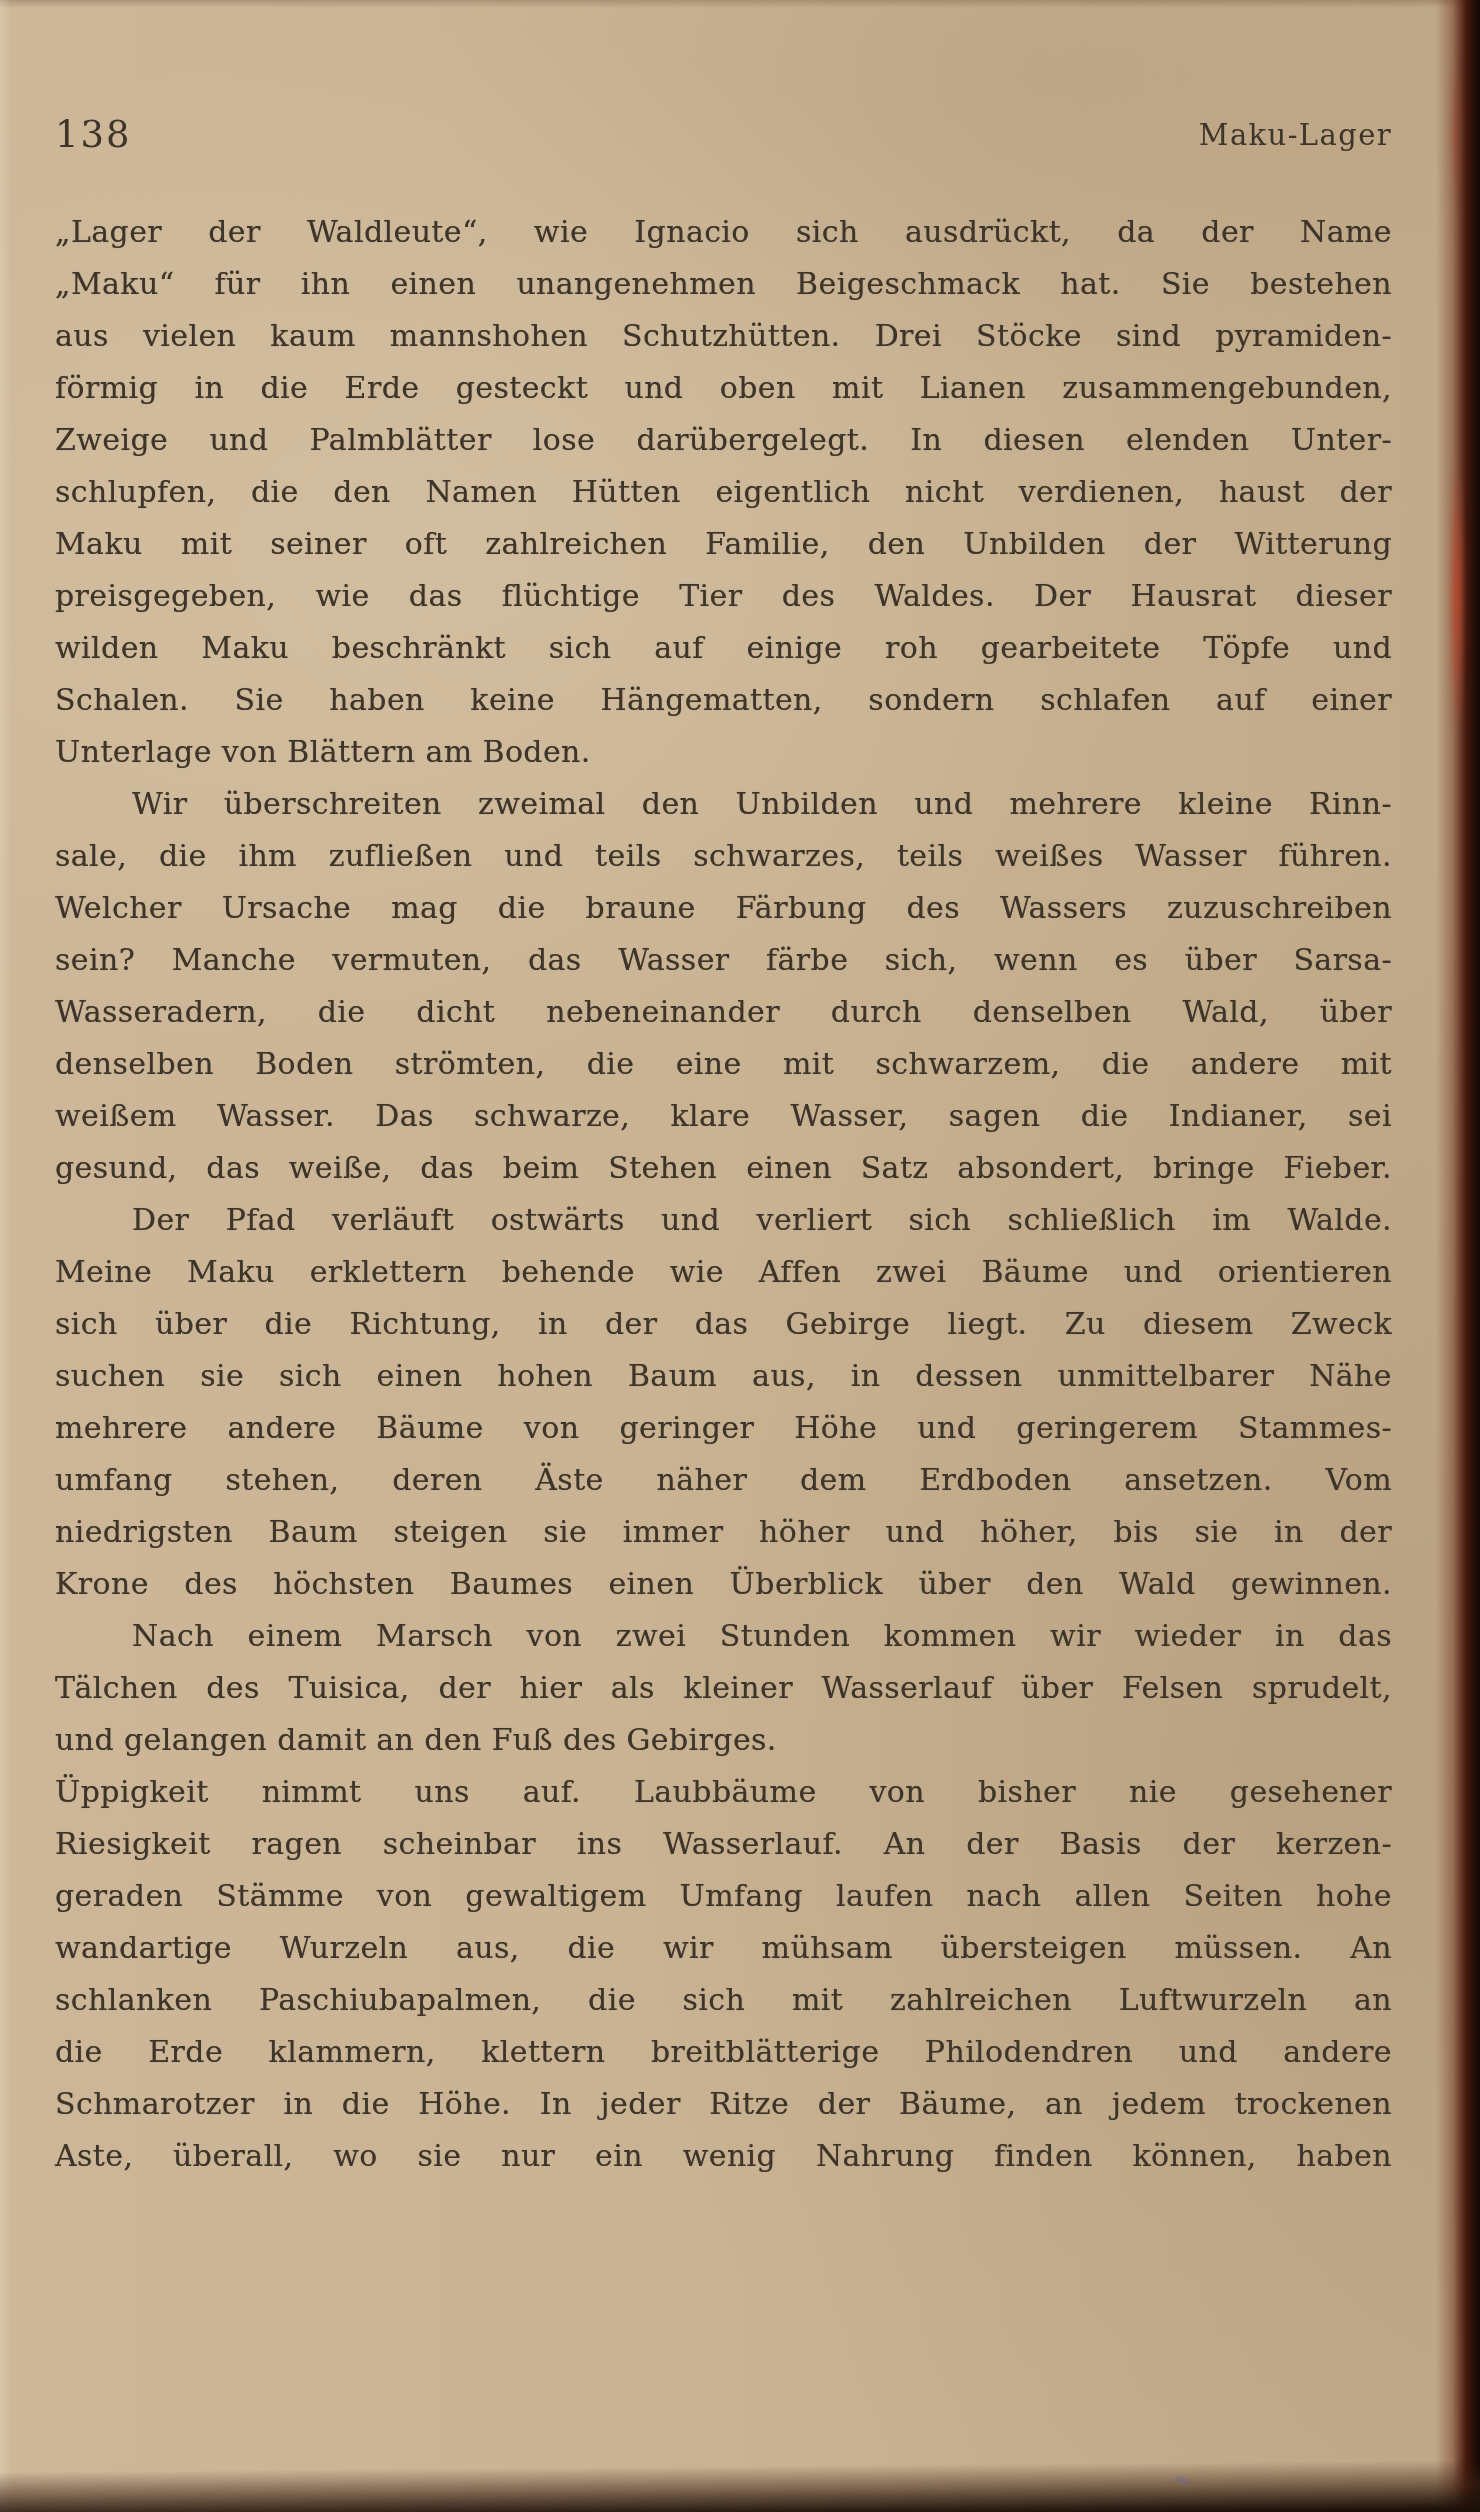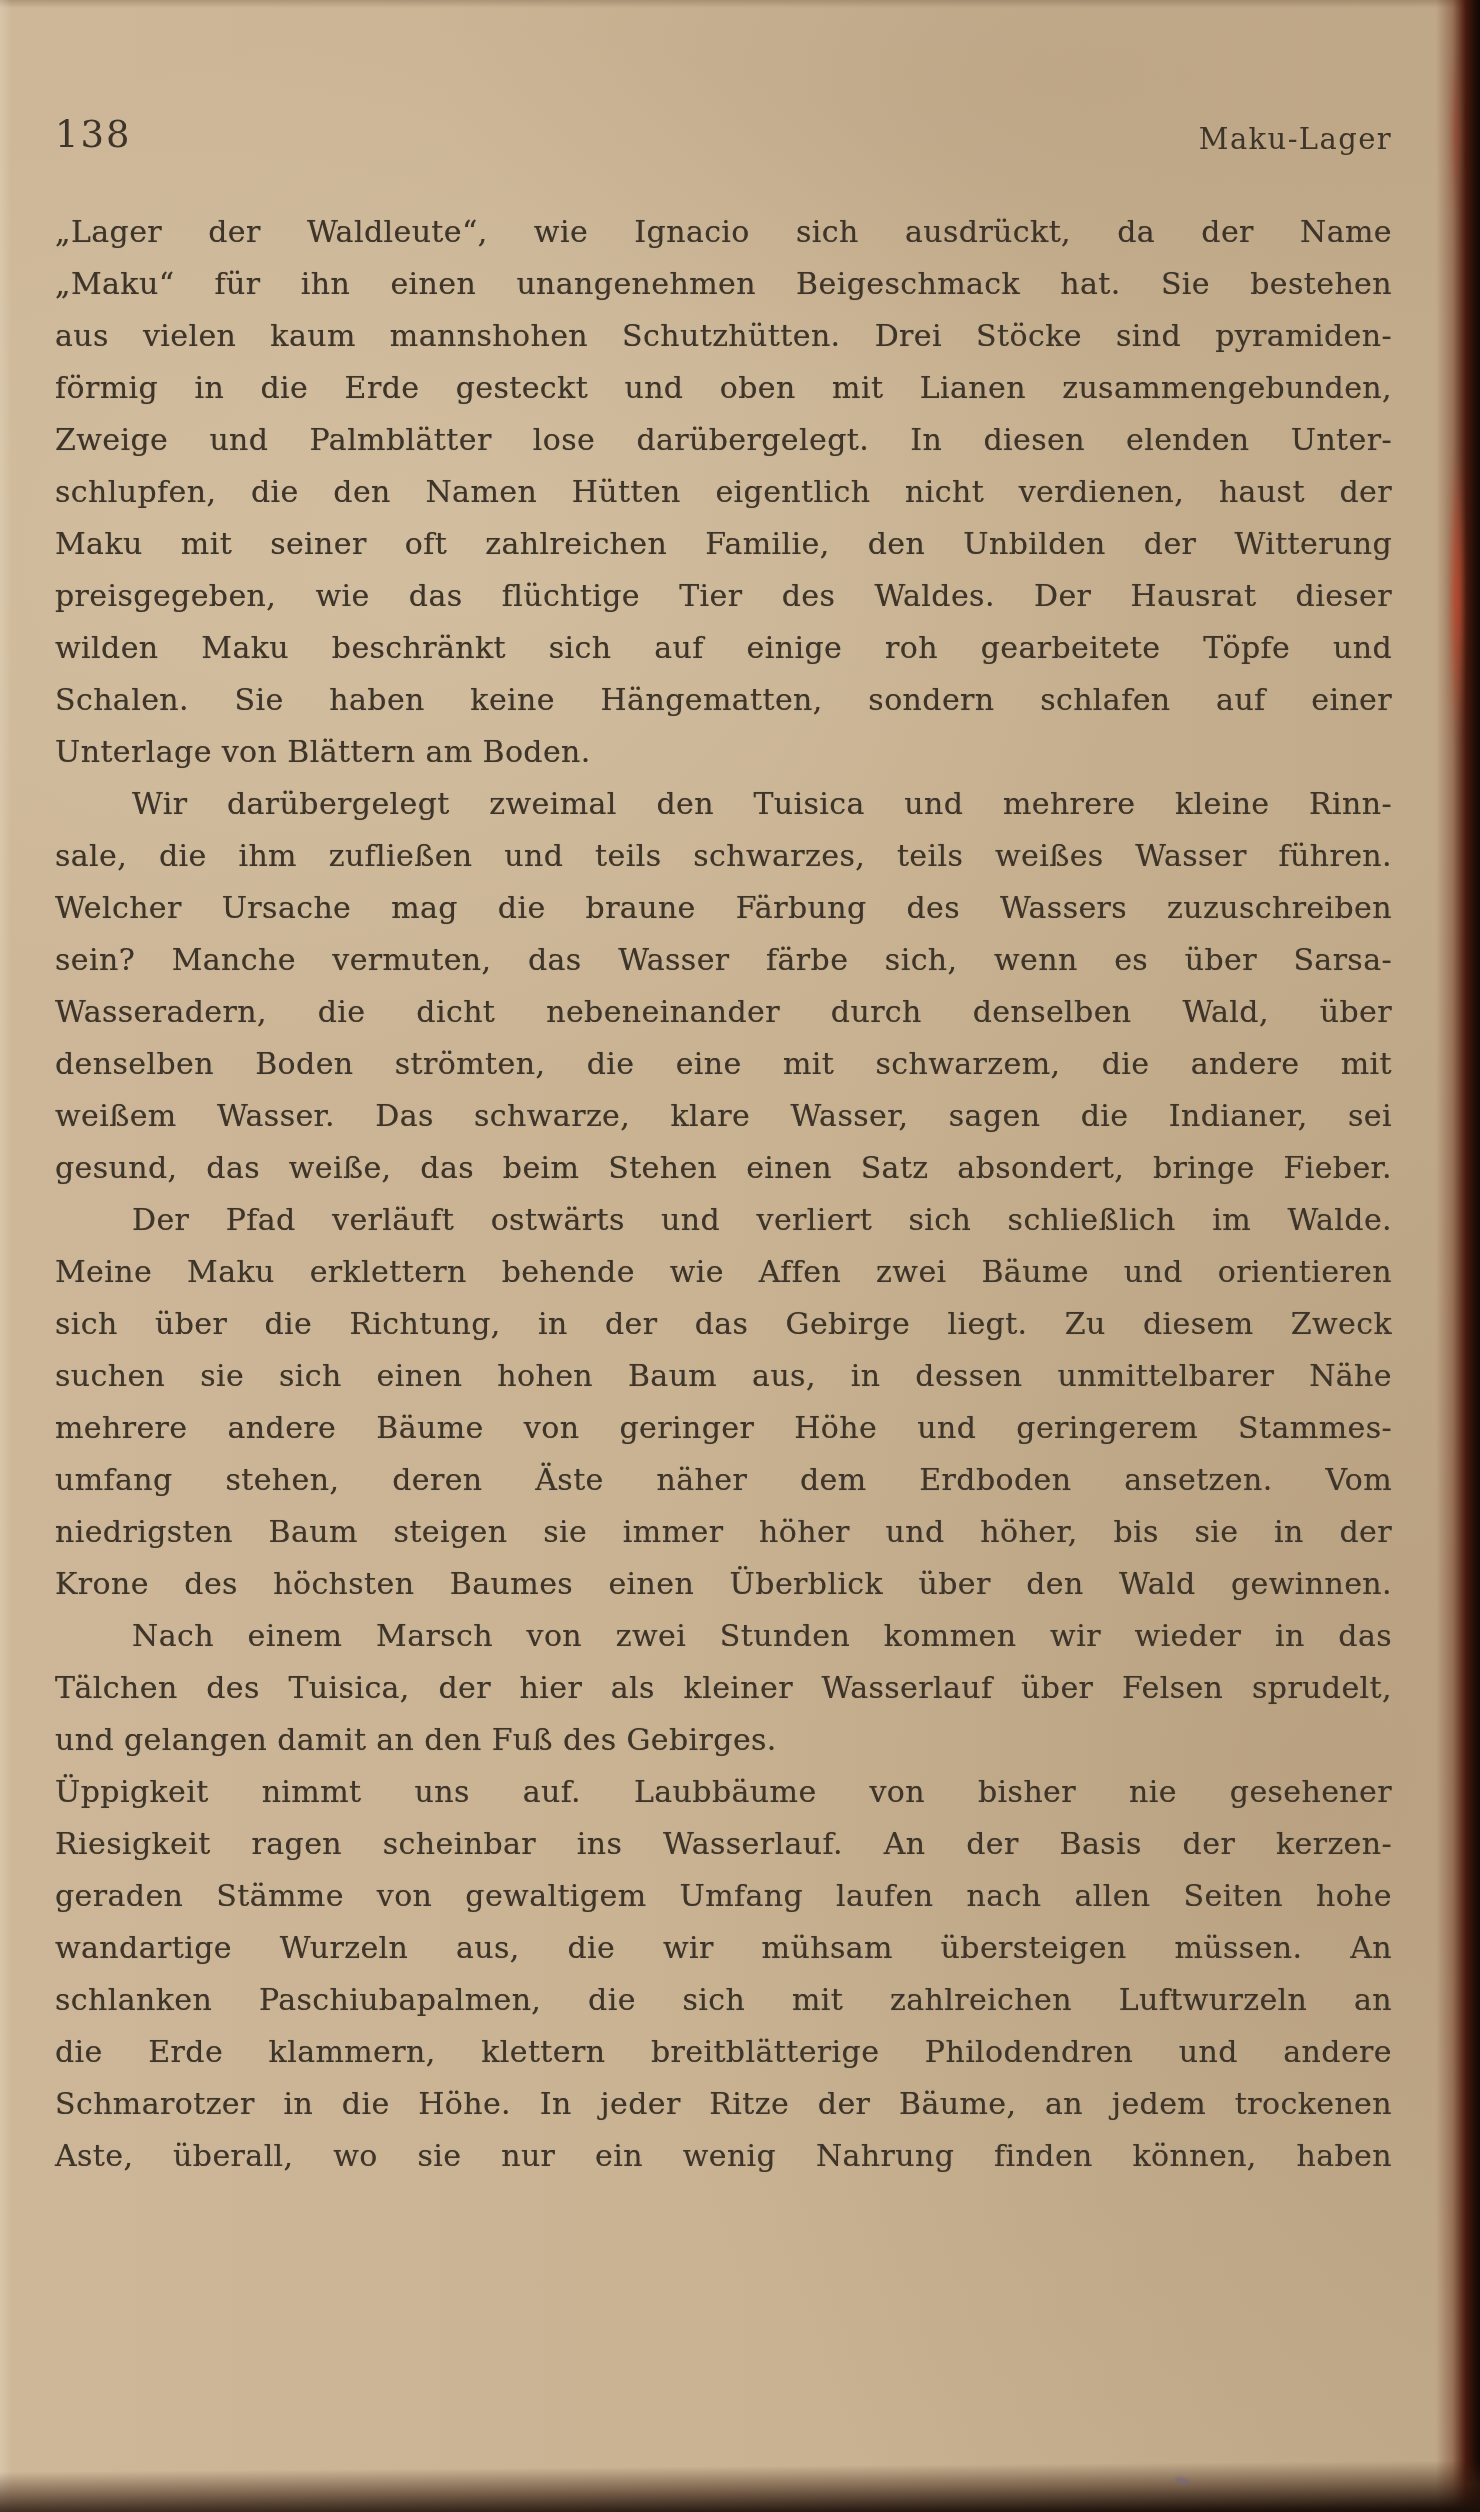--- a/index.html
+++ b/index.html
@@ -52,21 +52,21 @@
     background: linear-gradient(to right, rgba(242,232,210,0.30), rgba(242,232,210,0));
   }
   .speck {
     position: absolute; left: 1175px; top: 2478px; width: 15.4px; height: 5.8px;
     background: rgba(110,95,150,0.45); border-radius: 50%;
     transform: rotate(18deg); filter: blur(1px);
   }
   
   .running-head {
     position: absolute; top: 113px; left: 55px; right: 88px;
-    display: flex; justify-content: space-between; align-items: flex-end;
+    display: flex; justify-content: space-between; align-items: center;
     font-size: 36px;
     letter-spacing: 1px;
   }
   .page-number { font-size: 37px; letter-spacing: 1.9px; }
   .head-title  { font-size: 29px; letter-spacing: 1.4px; }
   
   .text-block {
     position: absolute; top: 206px; left: 55px; right: 88px;
   }
   .line {
@@ -99,21 +99,21 @@
       <div class="line">„Maku“ für ihn einen unangenehmen Beigeschmack hat. Sie bestehen</div>
       <div class="line">aus vielen kaum mannshohen Schutzhütten. Drei Stöcke sind pyramiden-</div>
       <div class="line">förmig in die Erde gesteckt und oben mit Lianen zusammengebunden,</div>
       <div class="line">Zweige und Palmblätter lose darübergelegt. In diesen elenden Unter-</div>
       <div class="line">schlupfen, die den Namen Hütten eigentlich nicht verdienen, haust der</div>
       <div class="line">Maku mit seiner oft zahlreichen Familie, den Unbilden der Witterung</div>
       <div class="line">preisgegeben, wie das flüchtige Tier des Waldes. Der Hausrat dieser</div>
       <div class="line">wilden Maku beschränkt sich auf einige roh gearbeitete Töpfe und</div>
       <div class="line">Schalen. Sie haben keine Hängematten, sondern schlafen auf einer</div>
       <div class="line last">Unterlage von Blättern am Boden.</div>
-      <div class="line indent">Wir darübergelegt zweimal den Tuisica und mehrere kleine Rinn-</div>
+      <div class="line indent">Wir überschreiten zweimal den Unbilden und mehrere kleine Rinn-</div>
       <div class="line">sale, die ihm zufließen und teils schwarzes, teils weißes Wasser führen.</div>
       <div class="line">Welcher Ursache mag die braune Färbung des Wassers zuzuschreiben</div>
       <div class="line">sein? Manche vermuten, das Wasser färbe sich, wenn es über Sarsa-</div>
       <div class="line">Wasseradern, die dicht nebeneinander durch denselben Wald, über</div>
       <div class="line">denselben Boden strömten, die eine mit schwarzem, die andere mit</div>
       <div class="line">weißem Wasser. Das schwarze, klare Wasser, sagen die Indianer, sei</div>
       <div class="line">gesund, das weiße, das beim Stehen einen Satz absondert, bringe Fieber.</div>
       <div class="line indent">Der Pfad verläuft ostwärts und verliert sich schließlich im Walde.</div>
       <div class="line">Meine Maku erklettern behende wie Affen zwei Bäume und orientieren</div>
       <div class="line">sich über die Richtung, in der das Gebirge liegt. Zu diesem Zweck</div>

